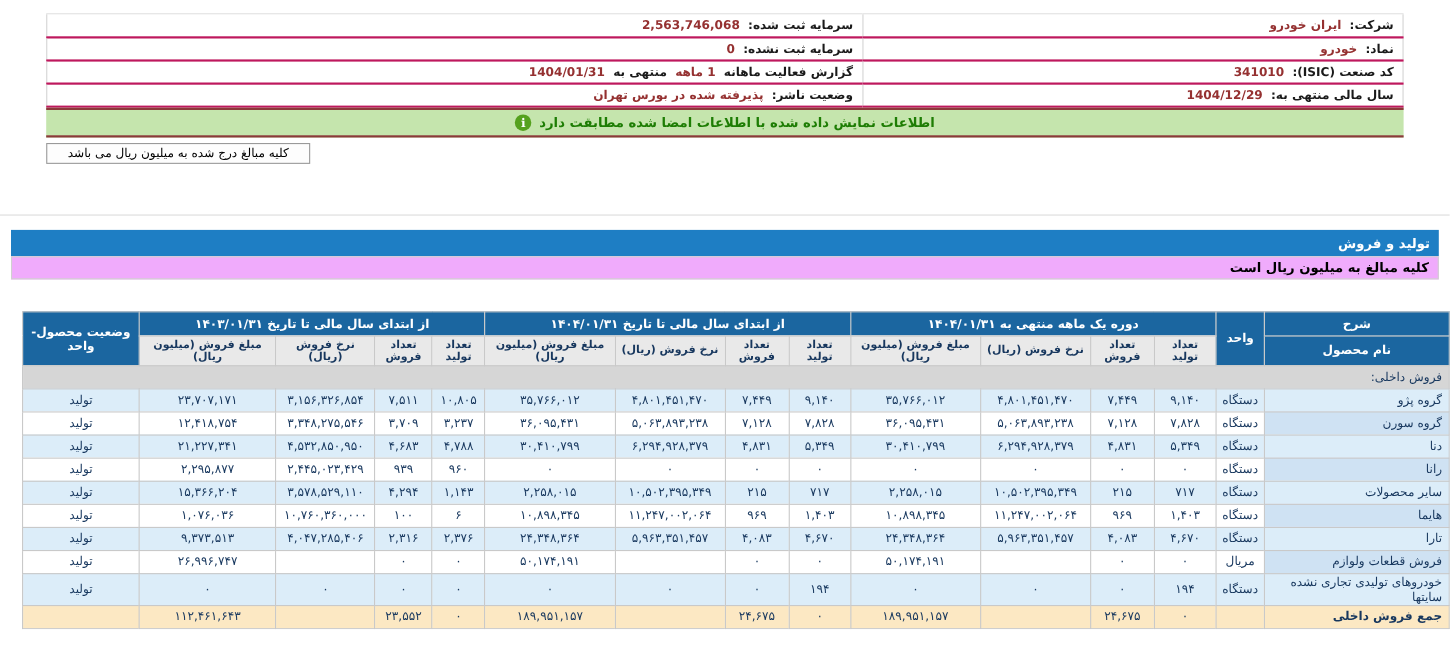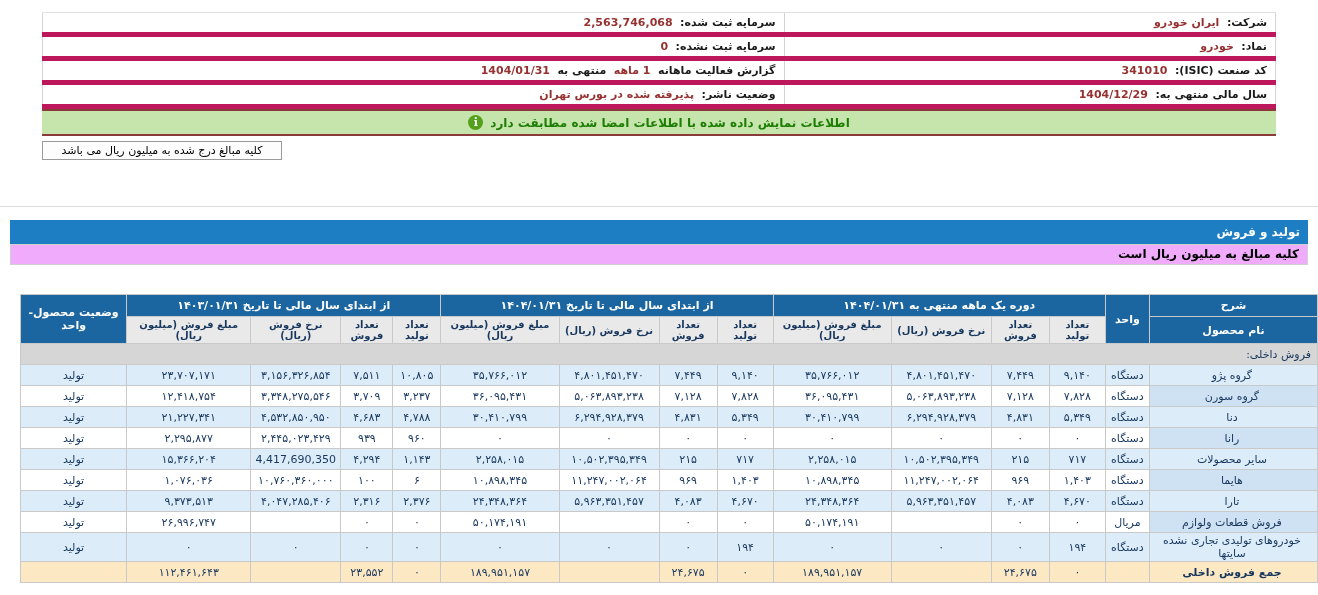--- a/index.html
+++ b/index.html
@@ -1,19 +1,19 @@
 <!DOCTYPE html>
 <html lang="fa"><head>
 <meta charset="utf-8">
 <style>
   *{box-sizing:border-box;margin:0;padding:0}
   body{width:1318px;background:#fff;font-family:"DejaVu Sans","Liberation Sans",sans-serif;font-size:11px;color:#000}
   
   .info-table{width:1234px;margin:12px 42px 0 42px;border-collapse:collapse;direction:rtl;border:1px solid #d4d4d4;background:#fff}
-  .info-table td{border-top:1px solid #e2e2e2;border-bottom:5px solid #be185d;padding:3px 8px;height:21px;text-align:right;vertical-align:middle}
+  .info-table td{border-top:1px solid #e2e2e2;border-bottom:2px solid #be185d;padding:3px 8px;height:21px;text-align:right;vertical-align:middle}
   .info-table td.left-half{border-right:1px solid #d4d4d4}
   .ilbl{font-weight:bold;color:#1a1a1a;margin-left:4px}
   .ival{font-weight:bold;color:#953131;margin-left:4px}
   
   .notice{width:1234px;margin:0 42px;background:#c5e5ad;border-top:2px solid #8b3a3a;border-bottom:2px solid #8b3a3a;
           height:27px;display:flex;align-items:center;justify-content:center;gap:7px}
   .notice-text{color:#1e7d04;font-weight:bold;font-size:12px;direction:rtl}
   .info-icon{width:15px;height:15px;border-radius:50%;background:#55a11e;color:#fff;font-weight:bold;font-size:11px;
              display:flex;align-items:center;justify-content:center;font-family:"DejaVu Serif","Liberation Serif",serif}
   
@@ -27,21 +27,21 @@
             text-align:right;padding-left:8px;padding-right:8px;direction:rtl}
   .amounts-note{border:1px solid #d0d0d0;background:#f0abfc;font-weight:bold;font-size:12px;height:21px;line-height:19px;
                 text-align:right;padding:0 8px;direction:rtl}
   
   .data-table{width:1298px;margin:29px 10px 0 10px;border-collapse:collapse;direction:rtl;table-layout:fixed}
   .data-table th,.data-table td{border:1px solid #c9c9c9;vertical-align:middle}
   .hblue{background:#1b66a0;color:#fff;font-weight:bold;font-size:11px;text-align:center;height:22px;padding:2px 3px}
   .hgray{background:#e9e9e9;color:#17375e;font-weight:bold;font-size:10px;text-align:center;height:20px;padding:2px 3px}
   .data-table td{height:21px;padding:1px 3px;text-align:center;color:#17375e;font-size:11px;background:#fff}
   .data-table tr.stripe td{background:#dcedf9}
-  .data-table td.name-cell{background:#cfe2f3;text-align:center;padding-right:6px}
+  .data-table td.name-cell{background:#cfe2f3;text-align:right;padding-right:6px}
   .data-table tr.section-row td{background:#d6d6d6;text-align:right;font-weight:normal;padding-right:6px}
   .data-table tr.total-row td{background:#fce8c3}
   .data-table tr.total-row td.name-cell{font-weight:bold;background:#fce8c3}
 </style>
 </head>
 <body>
 
 <table class="info-table">
   <tbody>
       <tr>
@@ -223,21 +223,21 @@
           <td>۷۱۷</td>
           <td>۲۱۵</td>
           <td>۱۰,۵۰۲,۳۹۵,۳۴۹</td>
           <td>۲,۲۵۸,۰۱۵</td>
           <td>۷۱۷</td>
           <td>۲۱۵</td>
           <td>۱۰,۵۰۲,۳۹۵,۳۴۹</td>
           <td>۲,۲۵۸,۰۱۵</td>
           <td>۱,۱۴۳</td>
           <td>۴,۲۹۴</td>
-          <td>4,417,690,350</td>
+          <td>۳,۵۷۸,۵۲۹,۱۱۰</td>
           <td>۱۵,۳۶۶,۲۰۴</td>
           <td>تولید</td>
         </tr>
         <tr class="plain">
           <td class="name-cell">هایما</td>
           <td>دستگاه</td>
           <td>۱,۴۰۳</td>
           <td>۹۶۹</td>
           <td>۱۱,۲۴۷,۰۰۲,۰۶۴</td>
           <td>۱۰,۸۹۸,۳۴۵</td>

